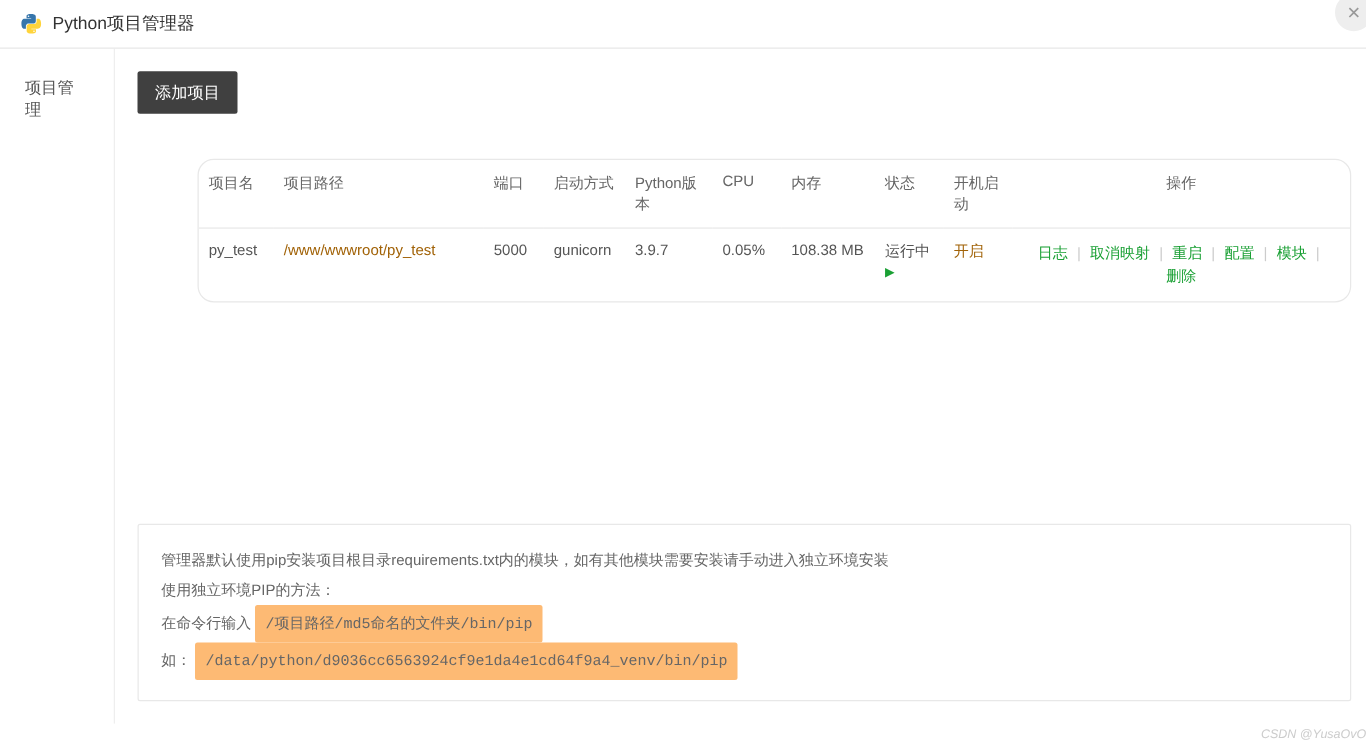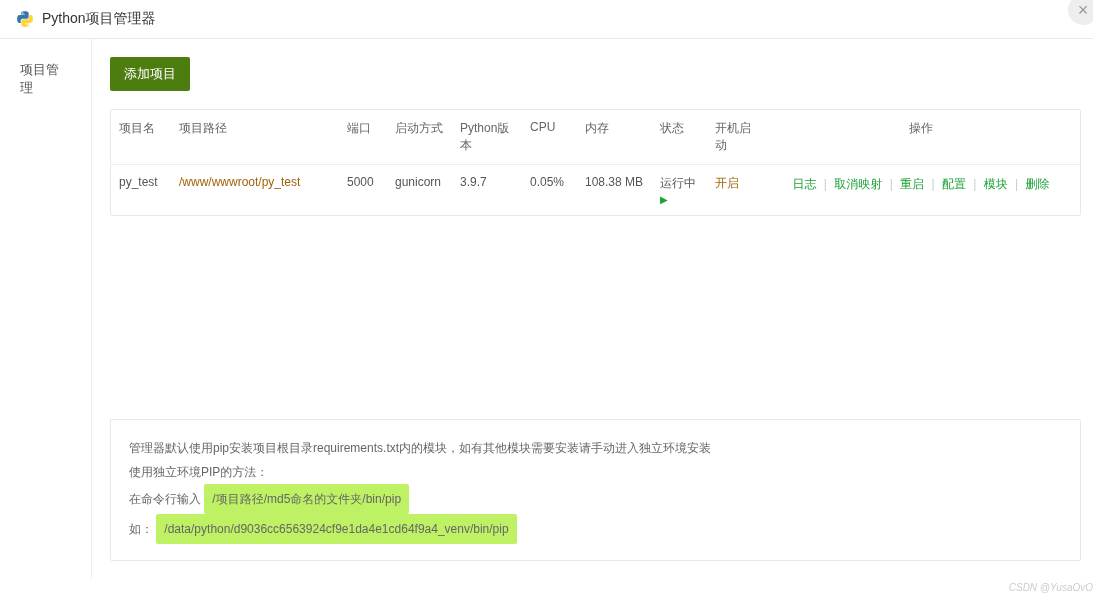--- a/index.html
+++ b/index.html
@@ -8,39 +8,39 @@
     .header { display: flex; align-items: flex-end; padding: 10px 16px; border-bottom: 1px solid #e8e8e8; position: relative; }
     .header-icon { width: 18px; height: 18px; margin-right: 8px; }
     .header-title { font-size: 14px; color: #333; font-weight: normal; }
     .header-close { position: absolute; right: -5px; top: -5px; width: 30px; height: 30px; border-radius: 50%; background: #eee; color: #999; display: flex; align-items: center; justify-content: center; font-size: 18px; cursor: pointer; overflow: hidden; }
     
     .container { display: flex; min-height: 540px; }
     .sidebar { width: 92px; border-right: 1px solid #eee; padding-top: 10px; }
     .sidebar-item { padding: 12px 20px; font-size: 13px; color: #555; cursor: pointer; }
     
     .main { flex: 1; padding: 18px 12px 18px 18px; display: flex; flex-direction: column; }
-    .add-btn { background: #4d7c0f; color: #fff; border: none; padding: 8px 14px; font-size: 13px; cursor: pointer; border-radius: 2px; margin-bottom: 18px; align-self: flex-start; }
+    .add-btn { background: #404040; color: #fff; border: none; padding: 8px 14px; font-size: 13px; cursor: pointer; border-radius: 2px; margin-bottom: 36px; align-self: flex-start; }
     
-    .table-wrap { border: 1px solid #e8e8e8; border-radius: 2px; flex: 0 0 auto; }
+    .table-wrap { border: 1px solid #e8e8e8; border-radius: 13px; flex: 0 0 auto; margin-left: 48px; }
     .table { width: 100%; border-collapse: collapse; table-layout: fixed; }
     .table th, .table td { padding: 10px 8px; text-align: left; font-size: 12px; vertical-align: top; }
     .table th { color: #666; font-weight: normal; border-bottom: 1px solid #eee; }
     .table td { color: #555; }
     .table th:last-child, .table td:last-child { text-align: center; }
     .link-green { color: #a16207; cursor: pointer; }
     .status-cell { color: #1aa034; }
     .play-icon { color: #1aa034; font-size: 10px; display: block; margin-top: 2px; }
     .action-link { color: #1aa034; cursor: pointer; white-space: nowrap; }
     .divider { color: #ccc; padding: 0 4px; }
     .actions-cell { text-align: right; line-height: 1.6; }
     
     .spacer { flex: 1; }
     
     .hint-box { border: 1px solid #e8e8e8; border-radius: 2px; padding: 16px 18px; font-size: 12px; color: #666; line-height: 2; margin-top: 20px; }
-    .hint-code { background: #bef264; padding: 3px 8px; border-radius: 2px; color: #666; display: inline-block; }
+    .hint-code { background: #fdba74; padding: 3px 8px; border-radius: 2px; color: #666; display: inline-block; font-family: Liberation Mono, monospace; }
     
     .watermark { position: fixed; bottom: 6px; right: 0; color: #ccc; font-size: 10px; font-style: italic; }
   </style>
 </head>
 <body>
 
 <div class="header">
   <span class="header-icon">
     <svg viewBox="0 0 32 32" width="18" height="18">
       <path fill="#3776AB" d="M15.8 2c-7 0-6.5 3-6.5 3v3.1h6.6v.9H6.6S2 8.5 2 15.9c0 7.5 4 7.2 4 7.2h2.4v-3.5s-.1-4 3.9-4h6.5s3.7.1 3.7-3.6V5.6S23 2 15.8 2zM12.1 4.1c.7 0 1.2.5 1.2 1.2s-.5 1.2-1.2 1.2-1.2-.5-1.2-1.2.5-1.2 1.2-1.2z"></path>

